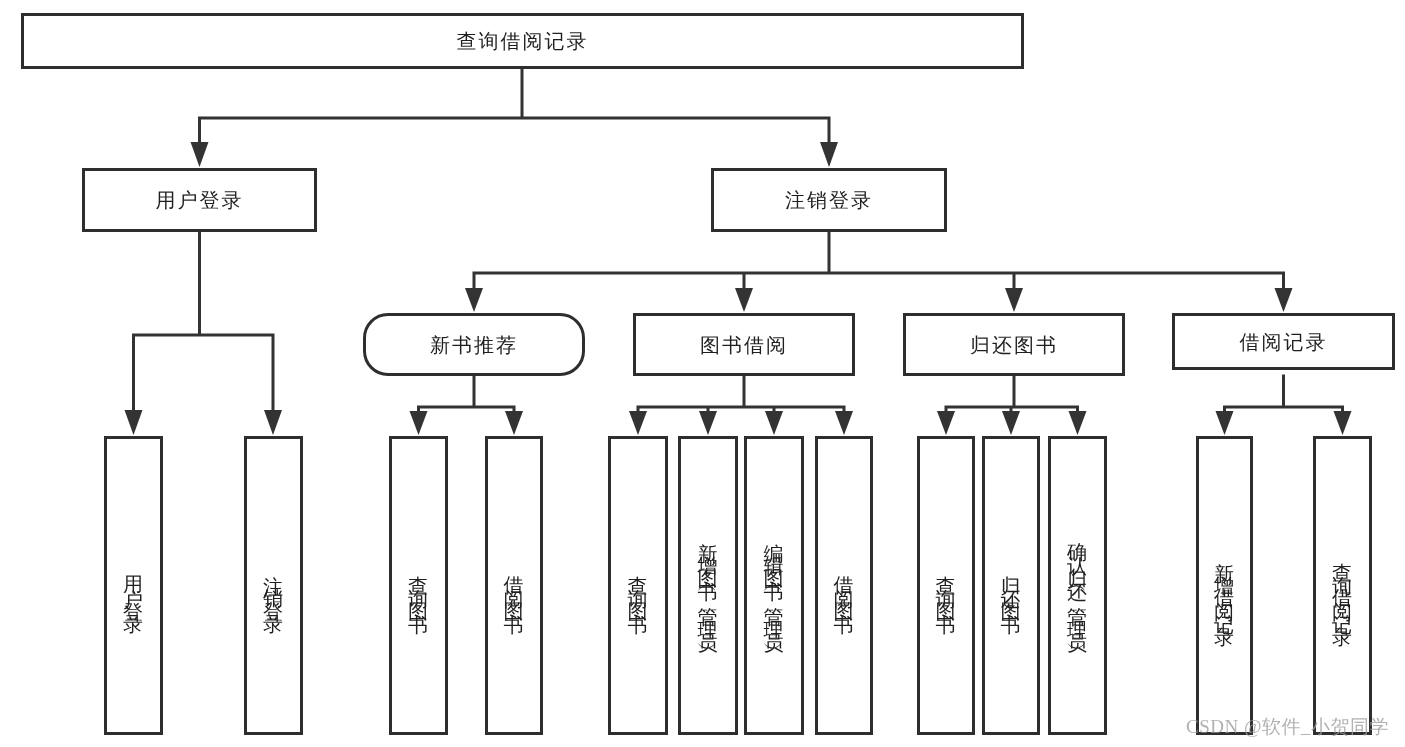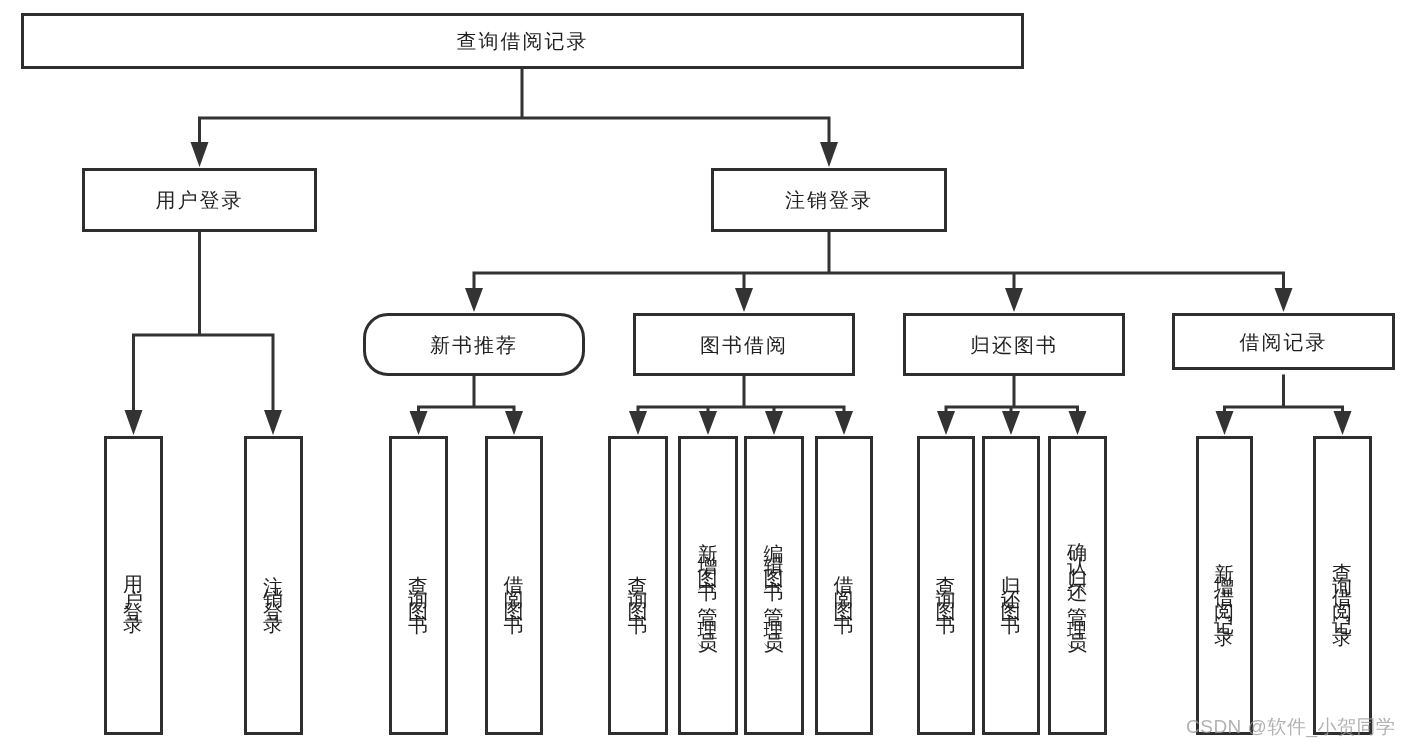--- a/index.html
+++ b/index.html
@@ -106,14 +106,14 @@
   <div class="node leaf" style="left:744px;top:436px;width:60px;height:299px;">编辑图书（管理员）</div>
   <div class="node leaf" style="left:815px;top:436px;width:58px;height:299px;">借阅图书</div>
 
   <div class="node leaf" style="left:917px;top:436px;width:58px;height:299px;">查询图书</div>
   <div class="node leaf" style="left:982px;top:436px;width:58px;height:299px;">归还图书</div>
   <div class="node leaf" style="left:1048px;top:436px;width:59px;height:299px;">确认归还（管理员）</div>
 
   <div class="node leaf" style="left:1196px;top:436px;width:57px;height:299px;">新增借阅记录</div>
   <div class="node leaf" style="left:1313px;top:436px;width:59px;height:299px;">查询借阅记录</div>
 
-  <div class="watermark" style="left:1186px;top:714px;">CSDN @软件_小贺同学</div>
+  <div class="watermark" style="left:1186px;top:714px;font-family:Liberation Serif, serif;">CSDN @软件_小贺同学</div>
 </div>
 
 </body></html>

